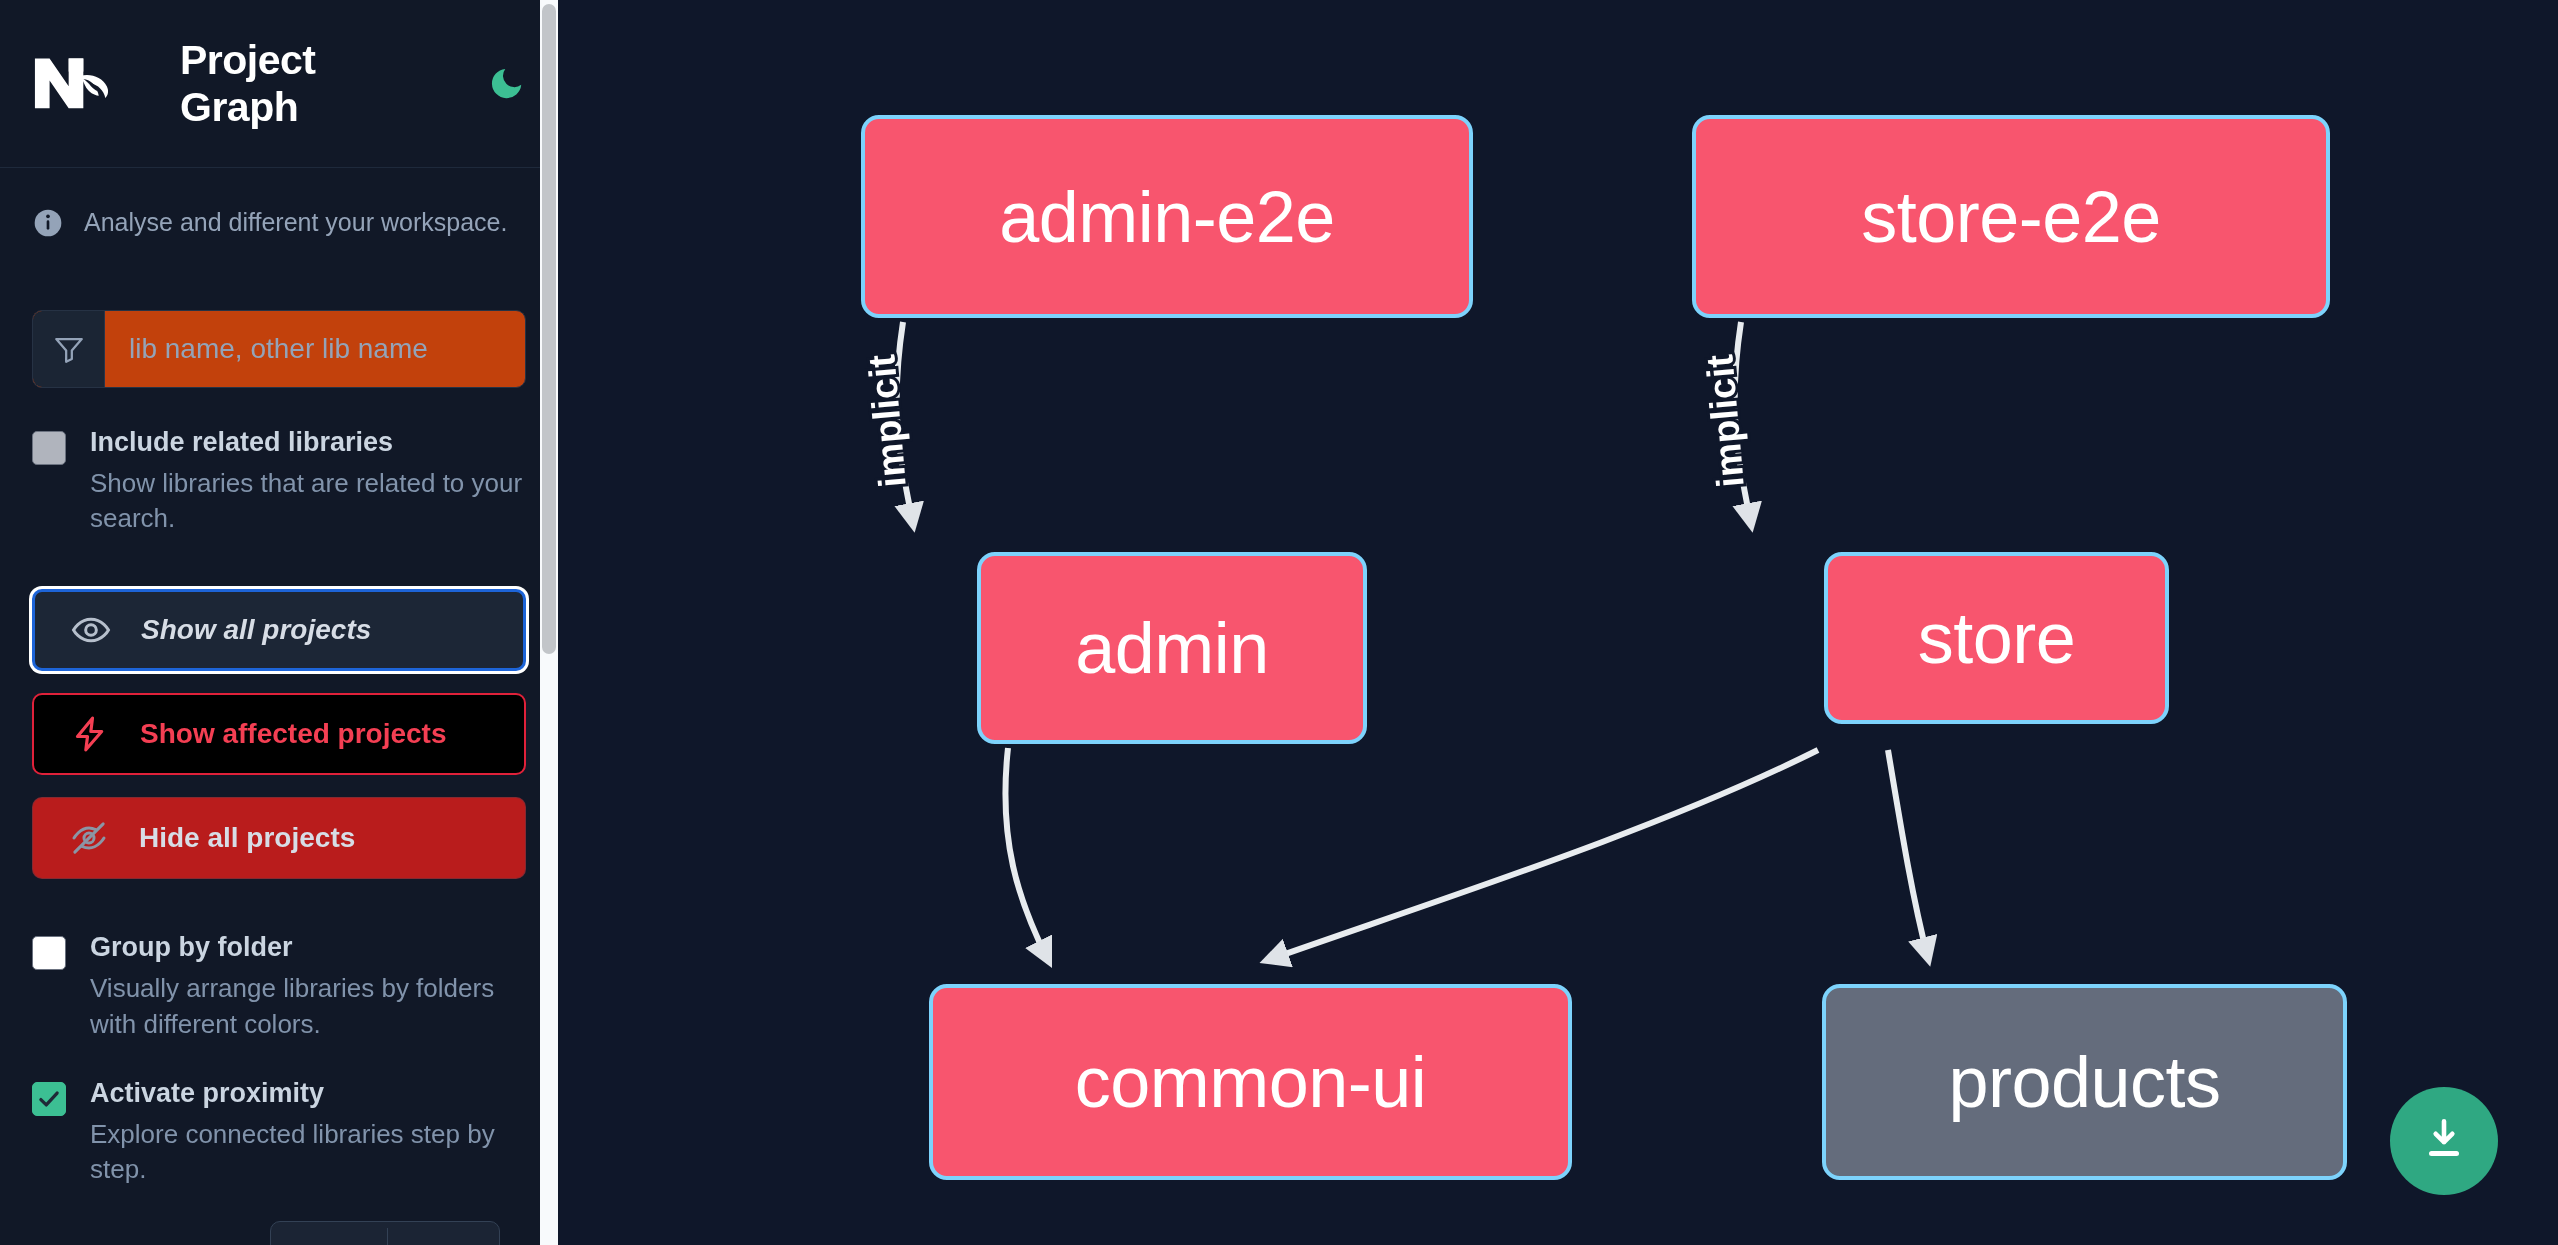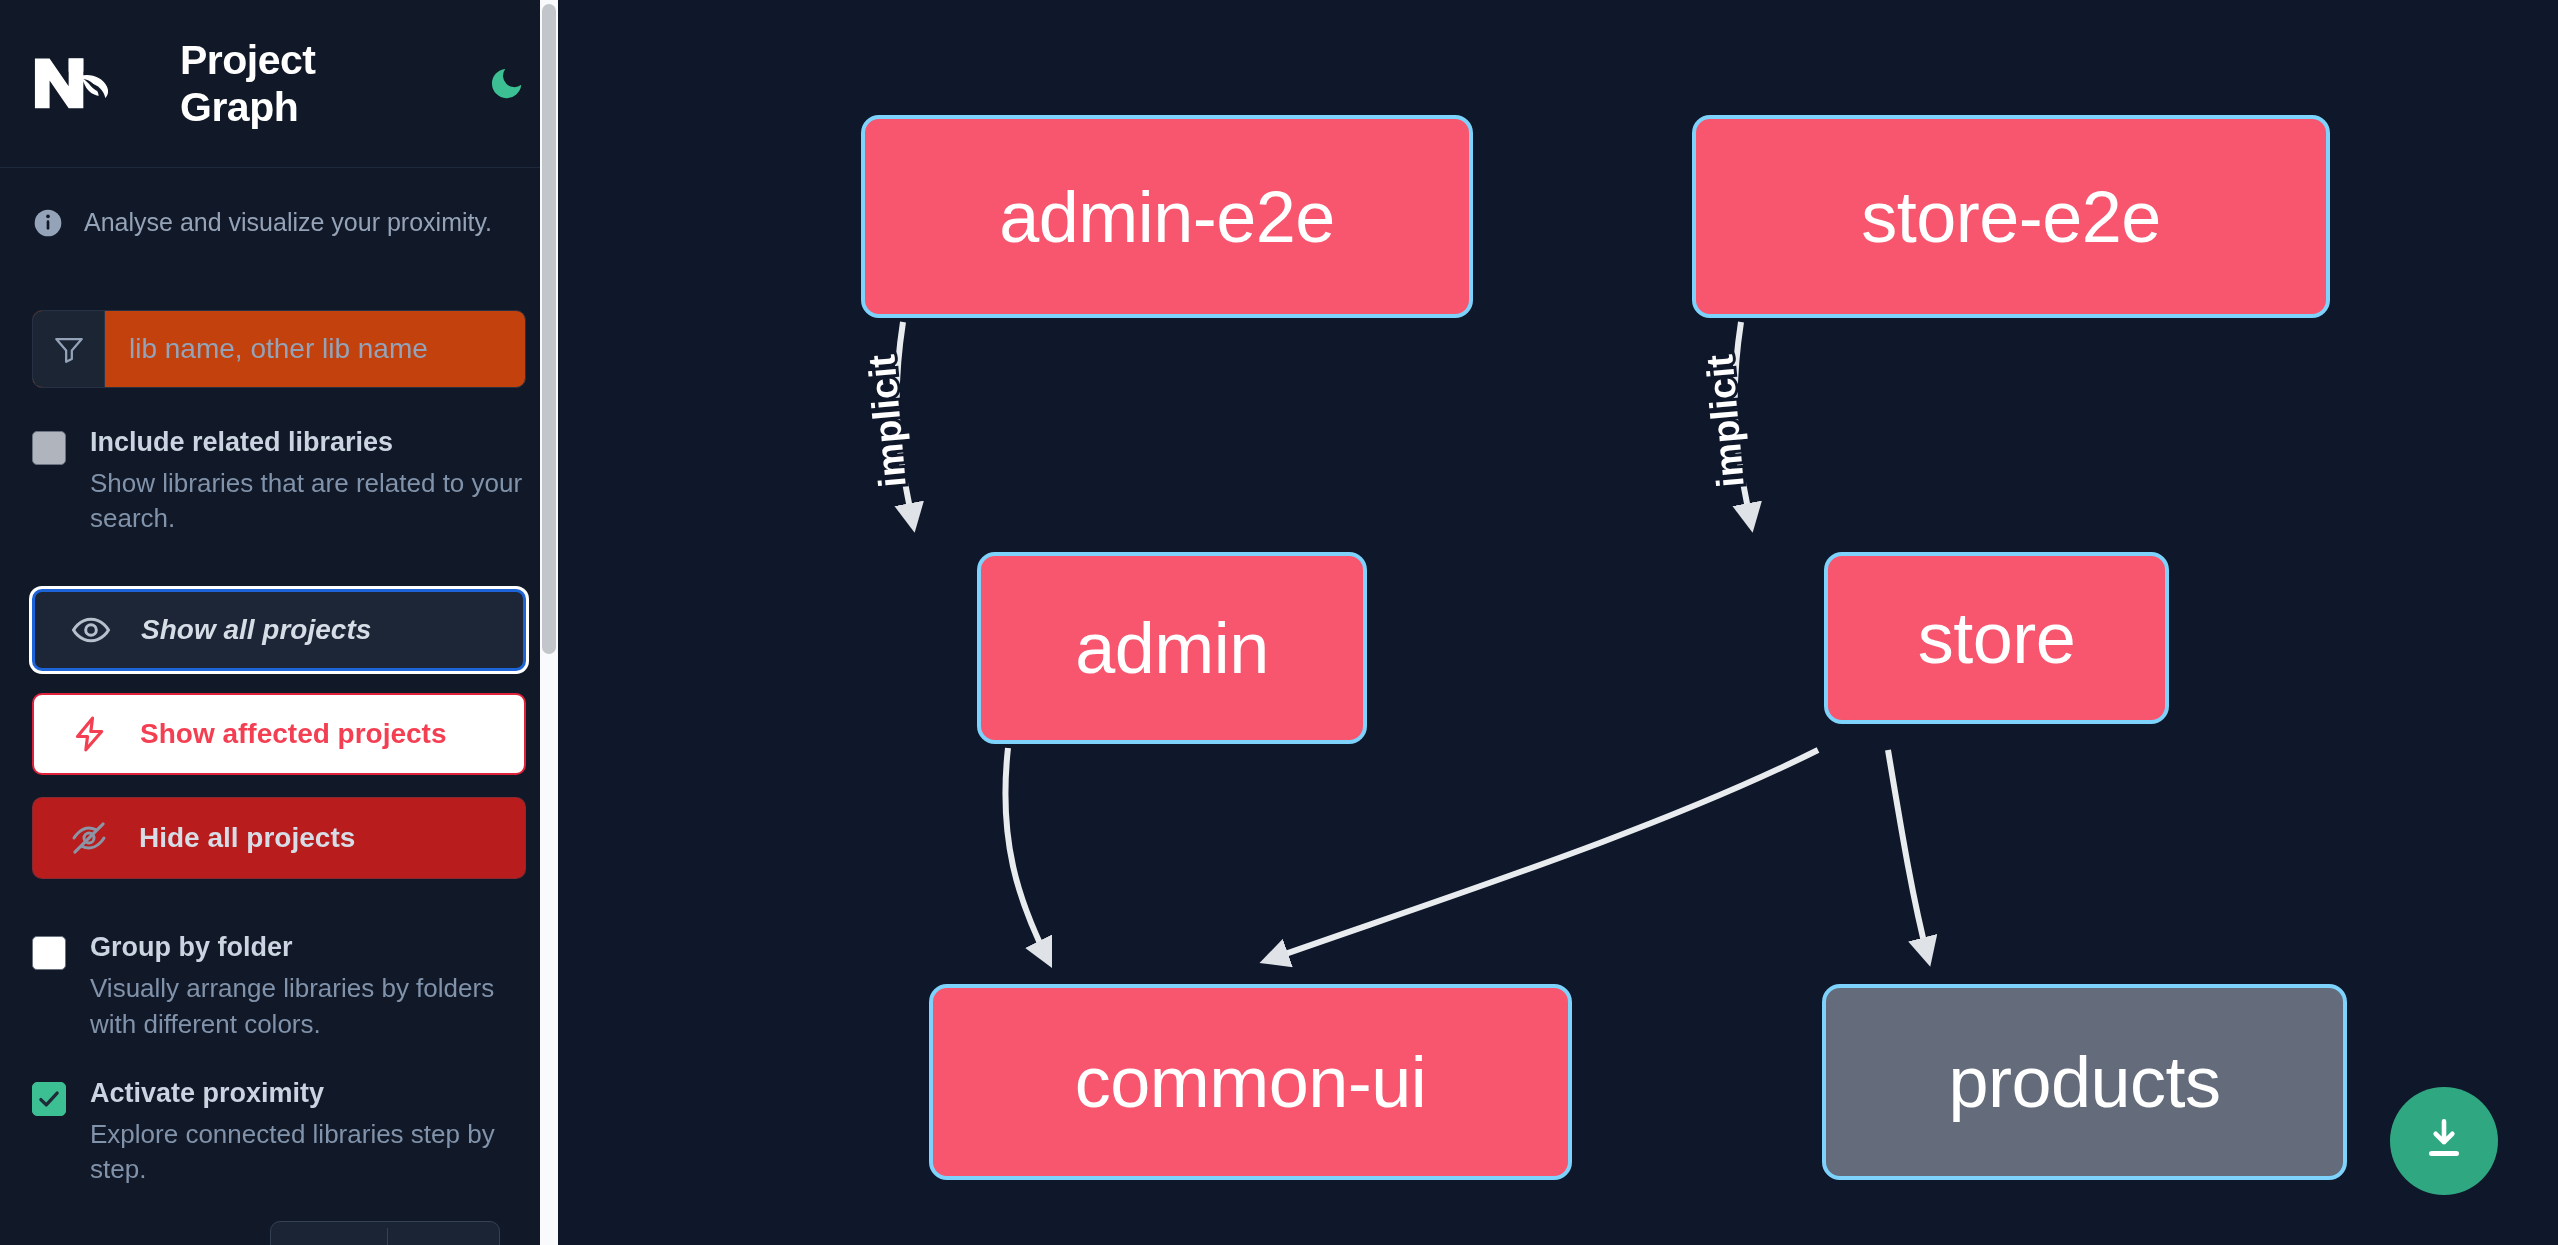--- a/index.html
+++ b/index.html
@@ -109,21 +109,21 @@
     cursor: pointer;
   }
   .gbtn .bicon { width: 40px; height: 40px; flex: 0 0 40px; }
   .gbtn .blabel { font-size: 28px; font-weight: 700; }
   .btn-showall {
     border: 3px solid #1d64d8;
     box-shadow: 0 0 0 3px #ffffff;
     background: #1c2636;
   }
   .btn-showall .blabel { color: #d7dde6; font-style: italic; }
-  .btn-affected { border: 2px solid #e0213a; background: #ffffff; }
+  .btn-affected { border: 2px solid #e0213a; background: #000000; }
   .btn-affected .blabel { color: #f43f53; }
   .btn-hide { border: 1px solid #33415560; background: #b91c1c; }
   .btn-hide .blabel { color: #d7dde6; }
 
   
   .bottom-peek {
     position: absolute;
     left: 270px; bottom: -6px;
     width: 230px; height: 30px;
     border: 1px solid #334155;
@@ -209,21 +209,21 @@
       </div>
 
       <div class="tagline">
         <span class="info-icon">
           <svg viewBox="0 0 24 24" xmlns="http://www.w3.org/2000/svg">
             <circle cx="12" cy="12" r="10" fill="#94a3b8"></circle>
             <rect x="11" y="10" width="2" height="7" rx="1" fill="#111827"></rect>
             <circle cx="12" cy="7" r="1.4" fill="#111827"></circle>
           </svg>
         </span>
-        <span class="tagline-text">Analyse and visualize your proximity.</span>
+        <span class="tagline-text">Analyse and different your workspace.</span>
       </div>
 
       <div class="filter-row">
         <span class="filter-icon-box">
           <span class="filter-icon">
             <svg viewBox="0 0 24 24" xmlns="http://www.w3.org/2000/svg">
               <path d="M3 5h18l-7 8v6l-4 2v-8z" fill="none" stroke="#94a3b8" stroke-width="1.6" stroke-linejoin="round"></path>
             </svg>
           </span>
         </span>

